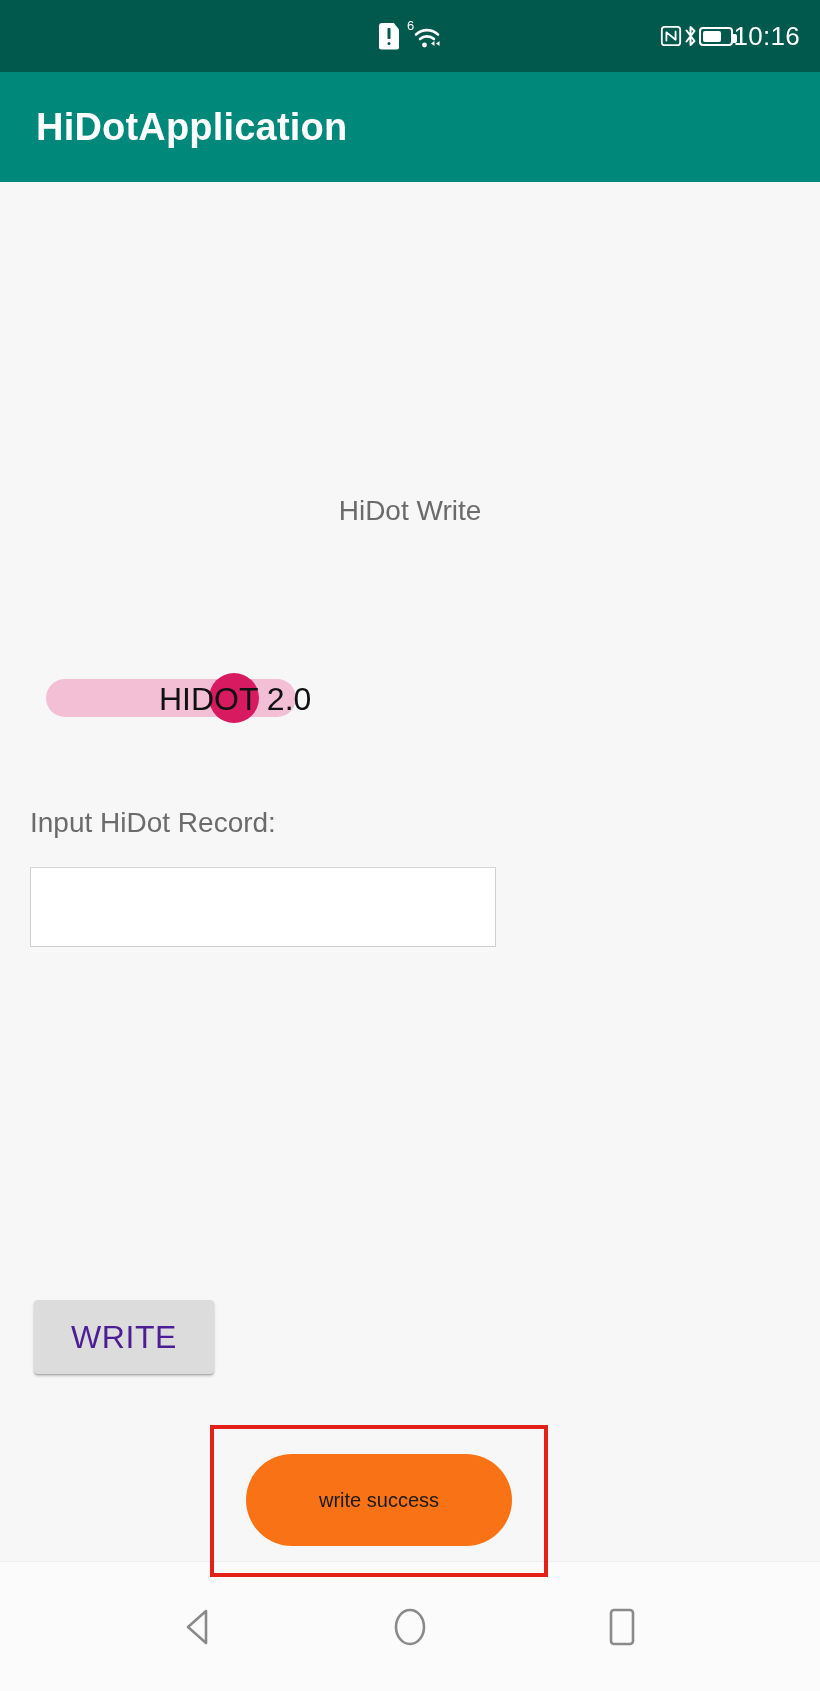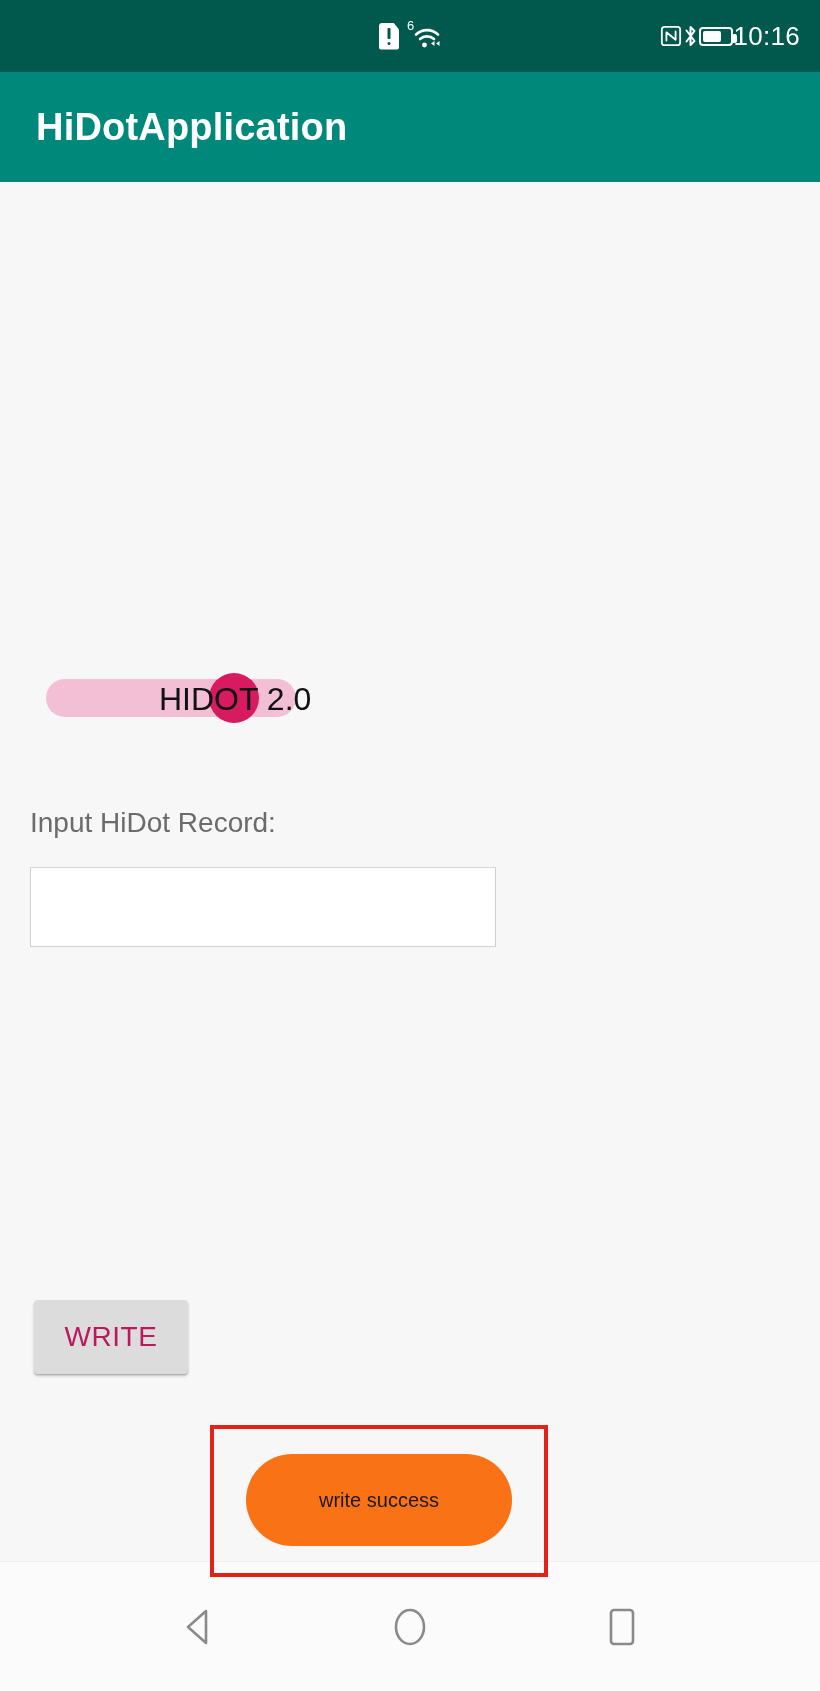--- a/index.html
+++ b/index.html
@@ -124,24 +124,24 @@
     border:1px solid #cfcfcf;
     border-top-color:#d6d6d6;
     font-size:28px; color:#222;
     padding:0 14px;
     outline:none;
     font-family:"Liberation Sans", sans-serif;
   }
 
   .write-button {
     position:absolute; top:1118px; left:34px;
-    width:154px; height:74px;
+    width:180px; height:74px;
     background:#dcdcdc;
     border:none; border-radius:4px;
-    font-size:28px; color:#be185d;
+    font-size:32px; color:#4c1d95;
     letter-spacing:.6px;
     font-family:"Liberation Sans", sans-serif;
     box-shadow:0 2px 3px rgba(0,0,0,.22), 0 1px 1px rgba(0,0,0,.14);
     cursor:pointer;
   }
 
   
   .toast-annotation {
     position:absolute; top:1243px; left:210px;
     width:338px; height:152px;
@@ -207,20 +207,21 @@
       <span class="clock">10:16</span>
     </div>
   </div>
 
   <div class="app-bar">
     <span class="app-title">HiDotApplication</span>
   </div>
 
   <div class="content">
 
+    <div class="screen-title">HiDot Write</div>
 
 
     <div class="slider-row">
       <div class="slider-track"></div>
       <div class="slider-thumb"></div>
       <div class="slider-value">HIDOT 2.0</div>
     </div>
 
     <div class="label-record">Input HiDot Record:</div>
     <input class="record-input" type="text" placeholder="" style="">

